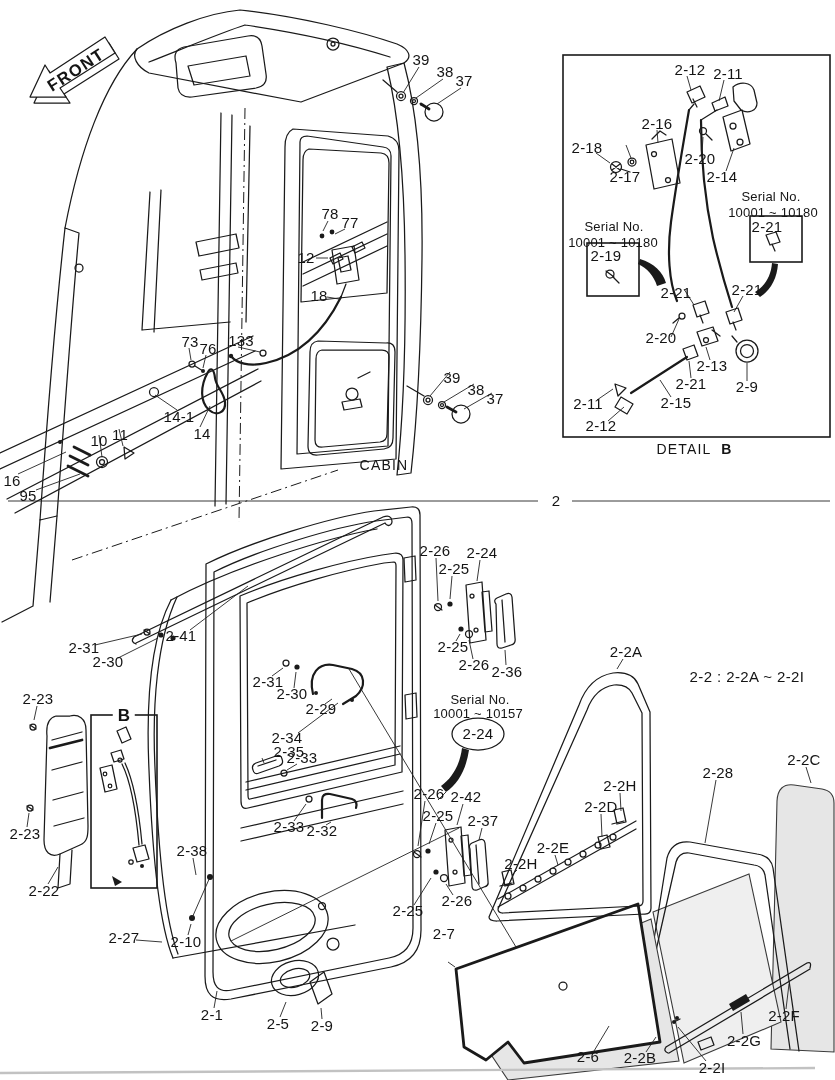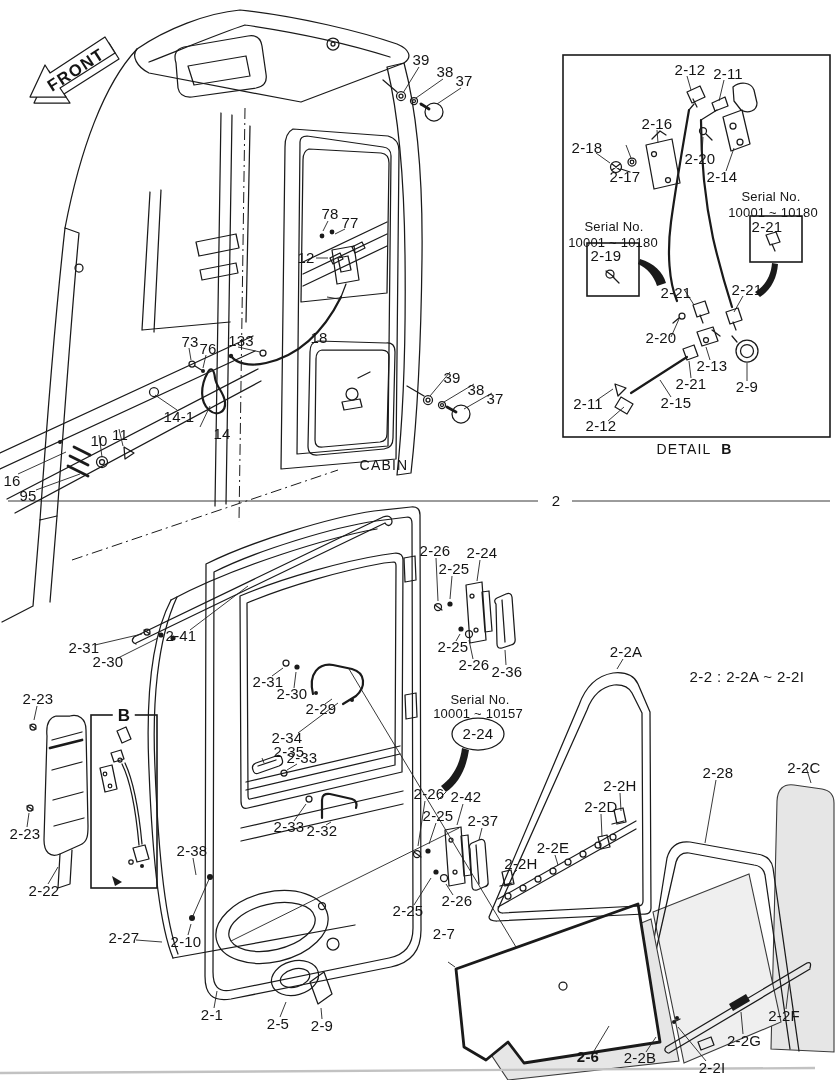--- a/index.html
+++ b/index.html
@@ -317,26 +317,26 @@
 </svg>
 
 <div id="labels">
       <div class="lbl front" style="left: 76px; top: 70px; transform: translate(-50%, -50%) rotate(-33deg);">FRONT</div>
       <div class="lbl" style="left: 421px; top: 60px;">39</div>
       <div class="lbl" style="left: 445px; top: 72px;">38</div>
       <div class="lbl" style="left: 464px; top: 81px;">37</div>
       <div class="lbl" style="left: 330px; top: 214px;">78</div>
       <div class="lbl" style="left: 350px; top: 223px;">77</div>
       <div class="lbl" style="left: 306px; top: 258px;">12</div>
-      <div class="lbl" style="left: 319px; top: 296px; margin-top: 42px;">18</div>
+      <div class="lbl" style="left: 319px; top: 296px;">18</div>
       <div class="lbl" style="left: 190px; top: 342px;">73</div>
       <div class="lbl" style="left: 208px; top: 349px;">76</div>
       <div class="lbl" style="left: 241px; top: 341px;">133</div>
       <div class="lbl" style="left: 179px; top: 417px;">14-1</div>
-      <div class="lbl" style="left: 202px; top: 434px; margin-left: 20px;">14</div>
+      <div class="lbl" style="left: 202px; top: 434px;">14</div>
       <div class="lbl" style="left: 99px; top: 441px;">10</div>
       <div class="lbl" style="left: 120px; top: 435px;">11</div>
       <div class="lbl" style="left: 12px; top: 481px;">16</div>
       <div class="lbl" style="left: 28px; top: 496px;">95</div>
       <div class="lbl cap" style="left: 384px; top: 465px;">CABIN</div>
       <div class="lbl" style="left: 452px; top: 378px;">39</div>
       <div class="lbl" style="left: 476px; top: 390px;">38</div>
       <div class="lbl" style="left: 495px; top: 399px;">37</div>
       <div class="lbl" style="left: 556px; top: 501px;">2</div>
       <div class="lbl" style="left: 690px; top: 70px;">2-12</div>
@@ -379,21 +379,21 @@
       <div class="lbl" style="left: 25px; top: 834px;">2-23</div>
       <div class="lbl" style="left: 44px; top: 891px;">2-22</div>
       <div class="lbl" style="left: 626px; top: 652px;">2-2A</div>
       <div class="lbl note" style="left: 747px; top: 677px;">2-2 : 2-2A ~ 2-2I</div>
       <div class="lbl" style="left: 287px; top: 738px;">2-34</div>
       <div class="lbl" style="left: 258px; top: 752px; margin-left: 31px;">2-35</div>
       <div class="lbl" style="left: 302px; top: 758px;">2-33</div>
       <div class="lbl sm" style="left: 480px; top: 700px;">Serial No.</div>
       <div class="lbl sm" style="left: 478px; top: 714px;">10001 ~ 10157</div>
       <div class="lbl" style="left: 478px; top: 734px;">2-24</div>
-      <div class="lbl" style="left: 804px; top: 760px; margin-top: 8px;">2-2C</div>
+      <div class="lbl" style="left: 804px; top: 760px;">2-2C</div>
       <div class="lbl" style="left: 718px; top: 773px;">2-28</div>
       <div class="lbl" style="left: 429px; top: 794px;">2-26</div>
       <div class="lbl" style="left: 466px; top: 797px;">2-42</div>
       <div class="lbl" style="left: 438px; top: 816px;">2-25</div>
       <div class="lbl" style="left: 483px; top: 821px;">2-37</div>
       <div class="lbl" style="left: 620px; top: 786px;">2-2H</div>
       <div class="lbl" style="left: 601px; top: 807px;">2-2D</div>
       <div class="lbl" style="left: 289px; top: 827px;">2-33</div>
       <div class="lbl" style="left: 322px; top: 831px;">2-32</div>
       <div class="lbl" style="left: 553px; top: 848px;">2-2E</div>
@@ -401,19 +401,19 @@
       <div class="lbl" style="left: 192px; top: 851px;">2-38</div>
       <div class="lbl big" style="left: 124px; top: 716px;">B</div>
       <div class="lbl" style="left: 457px; top: 901px;">2-26</div>
       <div class="lbl" style="left: 408px; top: 911px;">2-25</div>
       <div class="lbl" style="left: 124px; top: 938px;">2-27</div>
       <div class="lbl" style="left: 186px; top: 942px;">2-10</div>
       <div class="lbl" style="left: 444px; top: 934px;">2-7</div>
       <div class="lbl" style="left: 212px; top: 1015px;">2-1</div>
       <div class="lbl" style="left: 278px; top: 1024px;">2-5</div>
       <div class="lbl" style="left: 322px; top: 1026px;">2-9</div>
-      <div class="lbl" style="left: 588px; top: 1057px; font-weight: bold;">2-6</div>
+      <div class="lbl" style="left: 588px; top: 1057px;">2-6</div>
       <div class="lbl" style="left: 640px; top: 1058px;">2-2B</div>
       <div class="lbl" style="left: 712px; top: 1068px;">2-2I</div>
       <div class="lbl" style="left: 744px; top: 1041px;">2-2G</div>
       <div class="lbl" style="left: 784px; top: 1016px;">2-2F</div>
     </div>
 </div>
 
 </body></html>

